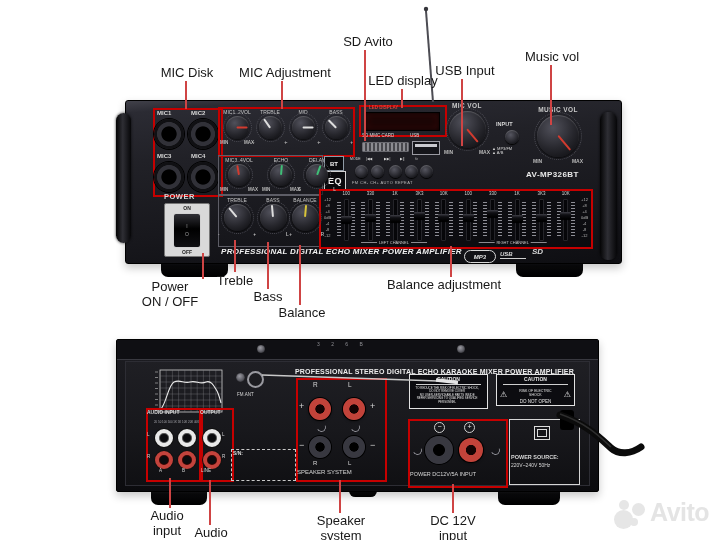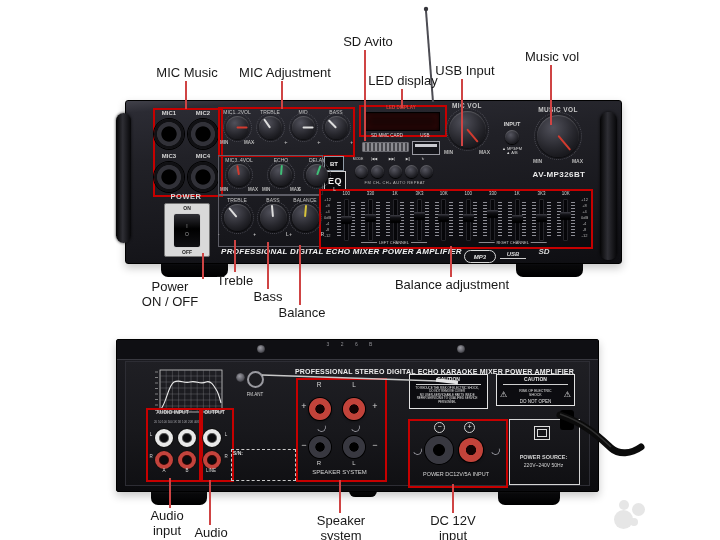--- a/index.html
+++ b/index.html
@@ -13,21 +13,21 @@
   #front{position:absolute;left:125px;top:100px;width:495px;height:162px;z-index:2;border-radius:3px;
     background:linear-gradient(175deg,#41414a 0%,#2b2b33 6%,#212127 30%,#17171c 70%,#0e0e12 100%);
     border:1px solid #000;box-shadow:0 4px 9px rgba(0,0,0,.22);}
   #rear{position:absolute;left:116px;top:339px;width:481px;height:151px;z-index:2;border-radius:2px;
     background:linear-gradient(180deg,#27272d 0%,#1b1b20 14%,#141418 60%,#0b0b0e 100%);
     border:1px solid #000;box-shadow:0 4px 9px rgba(0,0,0,.22);}
   .handle{position:absolute;z-index:3;border-radius:8px;background:linear-gradient(90deg,#040405,#2e2e34 45%,#060608);box-shadow:0 0 3px rgba(0,0,0,.8);}
   .foot{position:absolute;z-index:1;background:linear-gradient(180deg,#26262b,#0a0a0c 35%,#000);border-radius:3px 3px 7px 7px;}
   .redbox{position:absolute;border:2px solid #c60000;}
   .graybox{position:absolute;border:1px solid #5d5d66;}
-  .wlabel{position:absolute;color:#d6d6d6;text-align:center;line-height:1.1;white-space:nowrap;}
+  .wlabel{position:absolute;color:#d6d6d6;text-align:left;line-height:1.1;white-space:nowrap;}
   
   .ku{position:absolute;display:flex;flex-direction:column;align-items:center;z-index:2;}
   .kl{font-size:5px;color:#c9c9c9;white-space:nowrap;line-height:1.2;margin-bottom:1px;}
   .kc{position:relative;border-radius:50%;background:radial-gradient(circle at 38% 30%,#50505a,#26262c 55%,#0c0c0f 95%);
       box-shadow:0 1px 2px rgba(0,0,0,.7),inset 0 1px 1px rgba(255,255,255,.18);outline:1px dotted #4c4c54;outline-offset:2px;}
   .kp{position:absolute;left:50%;bottom:50%;width:2px;margin-left:-1px;height:46%;transform-origin:50% 100%;border-radius:1px;}
   .ptr-red{background:#d23b2f;}.ptr-white{background:#dedede;}.ptr-green{background:#3fbf77;}.ptr-yellow{background:#d9c53a;}
   .km{display:flex;justify-content:space-between;width:100%;font-size:4.5px;color:#b9b9b9;margin-top:2px;line-height:1;}
   .big .kl{font-size:6.5px;font-weight:bold;letter-spacing:.4px;}
   .big .km{font-size:5px;}
@@ -85,21 +85,21 @@
   #watermark{position:absolute;z-index:9;}
   #watermark b{position:absolute;left:42px;top:1px;font-size:25px;font-weight:bold;color:#e4e4e4;letter-spacing:-.5px;}
   #watermark i{position:absolute;border-radius:50%;background:#e6e6e6;}
   svg.ovl{position:absolute;left:0;top:0;z-index:6;pointer-events:none;}
 </style>
 </head>
 <body>
 
 <div id="canvas">
 
-  <div class="co" style="left:152px;top:66px;width:70px"><span>MIC Music</span></div>
+  <div class="co" style="left:152px;top:66px;width:70px"><span>MIC Disk</span></div>
   <div class="co-line" style="left:185px;top:81px;height:28px"></div>
   <div class="co" style="left:235px;top:66px;width:100px"><span>MIC Adjustment</span></div>
   <div class="co-line" style="left:281px;top:81px;height:28px"></div>
   <div class="co" style="left:338px;top:35px;width:60px"><span>SD Avito</span></div>
   <div class="co-line" style="left:364px;top:50px;height:91px"></div>
   <div class="co" style="left:368px;top:74px;width:70px"><span>LED display</span></div>
   <div class="co-line" style="left:401px;top:89px;height:19px"></div>
   <div class="co" style="left:435px;top:64px;width:60px"><span>USB Input</span></div>
   <div class="co-line" style="left:461px;top:79px;height:67px"></div>
   <div class="co" style="left:522px;top:50px;width:60px"><span>Music vol</span></div>
@@ -109,21 +109,21 @@
     <span style="display:block">Power</span>
     <span style="display:block">ON / OFF</span>
   </div>
   <div class="co-line" style="left:202px;top:253px;height:26px"></div>
   <div class="co" style="left:210px;top:274px;width:50px"><span>Treble</span></div>
   <div class="co-line" style="left:234px;top:240px;height:32px"></div>
   <div class="co" style="left:244px;top:290px;width:48px"><span>Bass</span></div>
   <div class="co-line" style="left:267px;top:242px;height:47px"></div>
   <div class="co" style="left:274px;top:306px;width:56px"><span>Balance</span></div>
   <div class="co-line" style="left:299px;top:245px;height:60px"></div>
-  <div class="co" style="left:392px;top:278px;width:120px"><span>Balance adjustment</span></div>
+  <div class="co" style="left:384px;top:278px;width:120px"><span>Balance adjustment</span></div>
   <div class="co-line" style="left:450px;top:246px;height:31px"></div>
 
   <div class="co" style="left:136px;top:509px;width:62px"><span>Audio input</span></div>
   <div class="co-line" style="left:169px;top:478px;height:30px"></div>
   <div class="co" style="left:176px;top:526px;width:70px"><span>Audio output</span></div>
   <div class="co-line" style="left:209px;top:480px;height:45px"></div>
   <div class="co" style="left:298px;top:514px;width:86px"><span>Speaker system</span></div>
   <div class="co-line" style="left:339px;top:480px;height:33px"></div>
   <div class="co" style="left:416px;top:514px;width:74px"><span>DC 12V input</span></div>
   <div class="co-line" style="left:452px;top:484px;height:29px"></div>
@@ -587,15 +587,16 @@
     <line x1="436" y1="380" x2="458" y2="382.5" stroke="#e4e4e4" stroke-width="3.5"></line>
     <path d="M560,415 C586,424 599,437 611,448 C619,455 631,454 641,447" stroke="#0b0b0b" stroke-width="7" fill="none" stroke-linecap="round"></path>
     <path d="M560,414 C586,423 599,436 611,447" stroke="#2e2e2e" stroke-width="1.5" fill="none"></path>
   </svg>
 
   <div id="watermark" style="left:608px;top:497px;width:112px;height:38px">
     <i style="left:6px;top:13px;width:19px;height:19px"></i>
     <i style="left:11px;top:3px;width:10px;height:10px"></i>
     <i style="left:24px;top:6px;width:13px;height:13px"></i>
     <i style="left:22px;top:21px;width:8px;height:8px"></i>
+    <b>Avito</b>
   </div>
 
 </div>
 
 </body></html>

